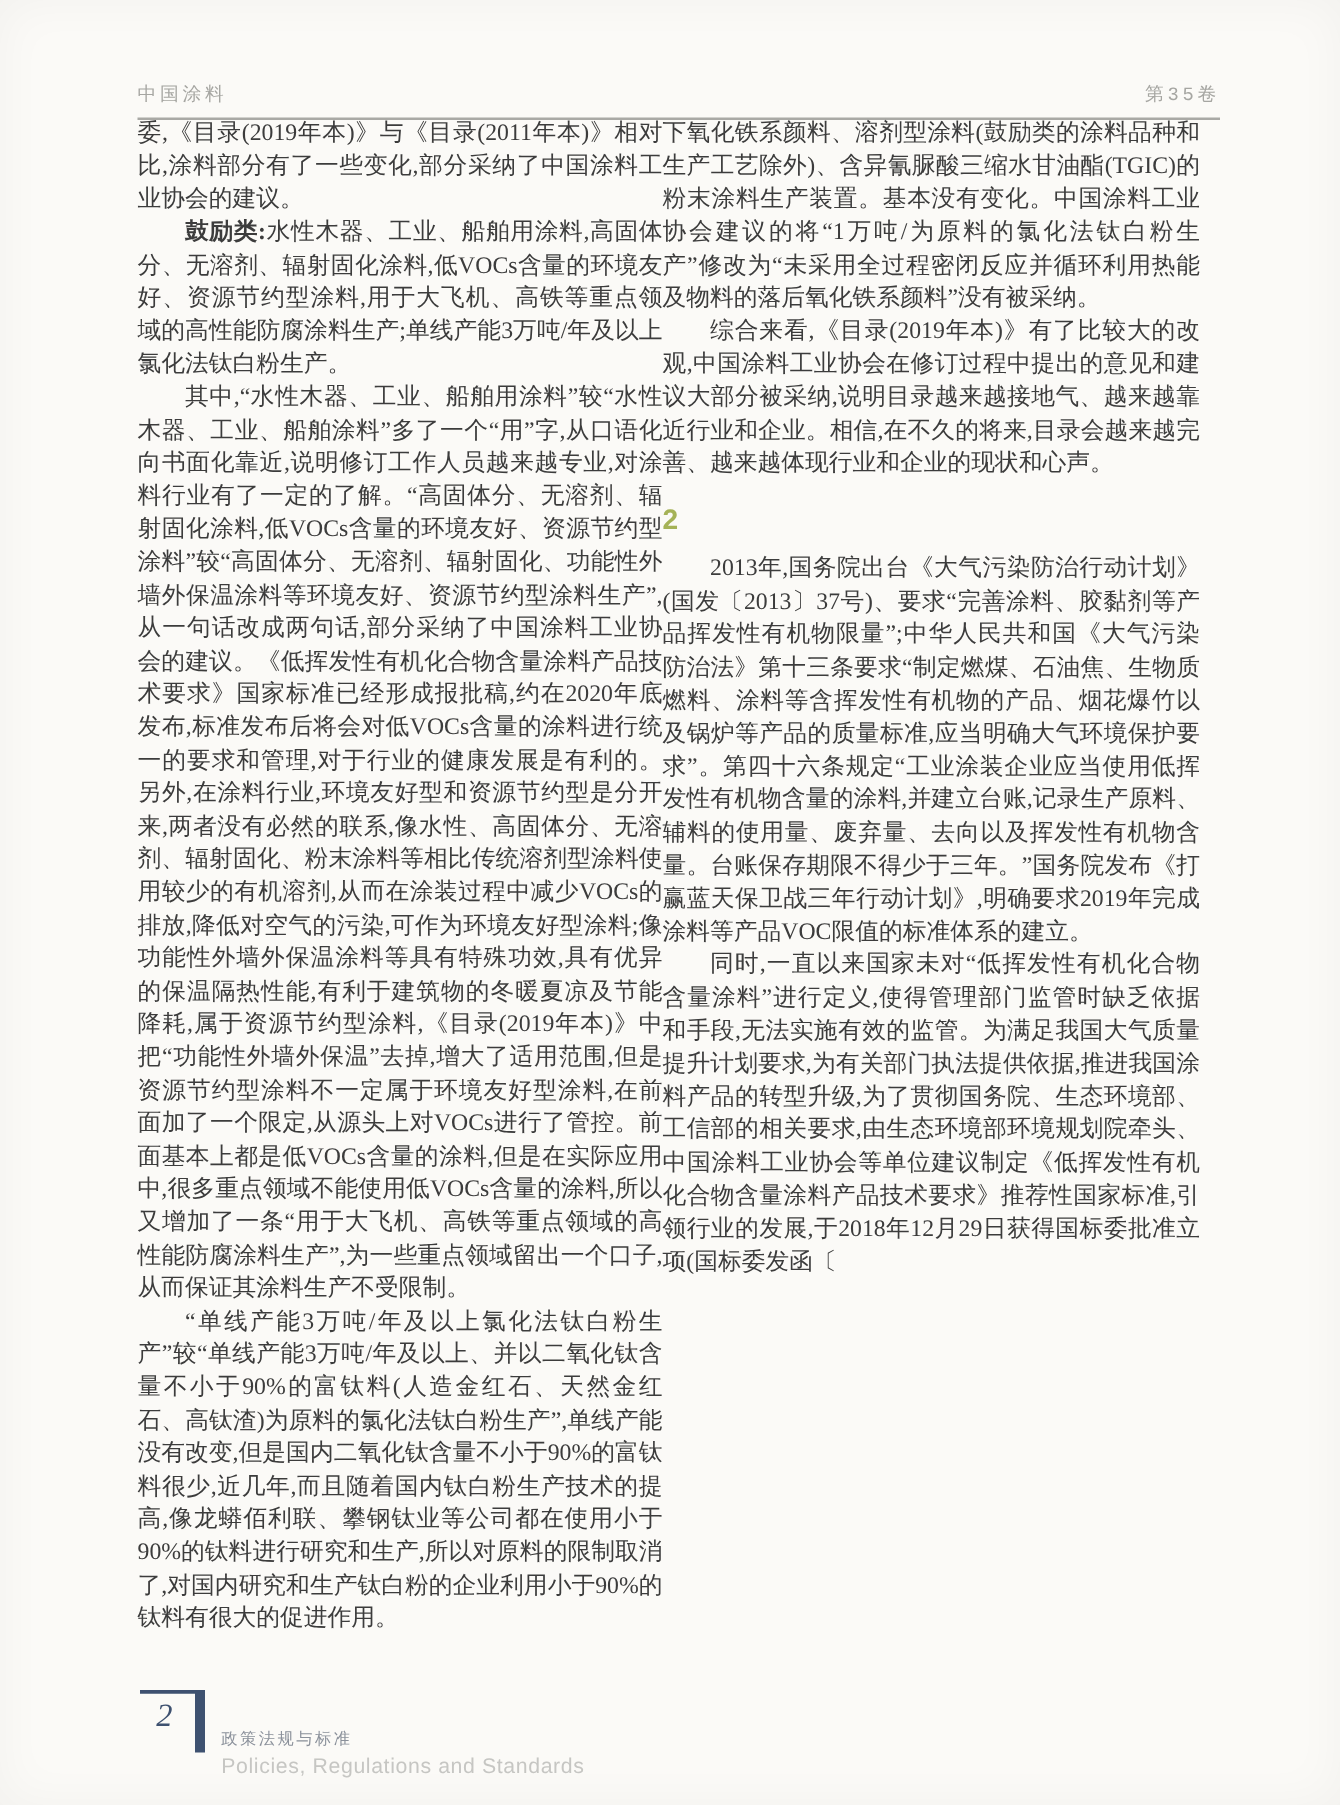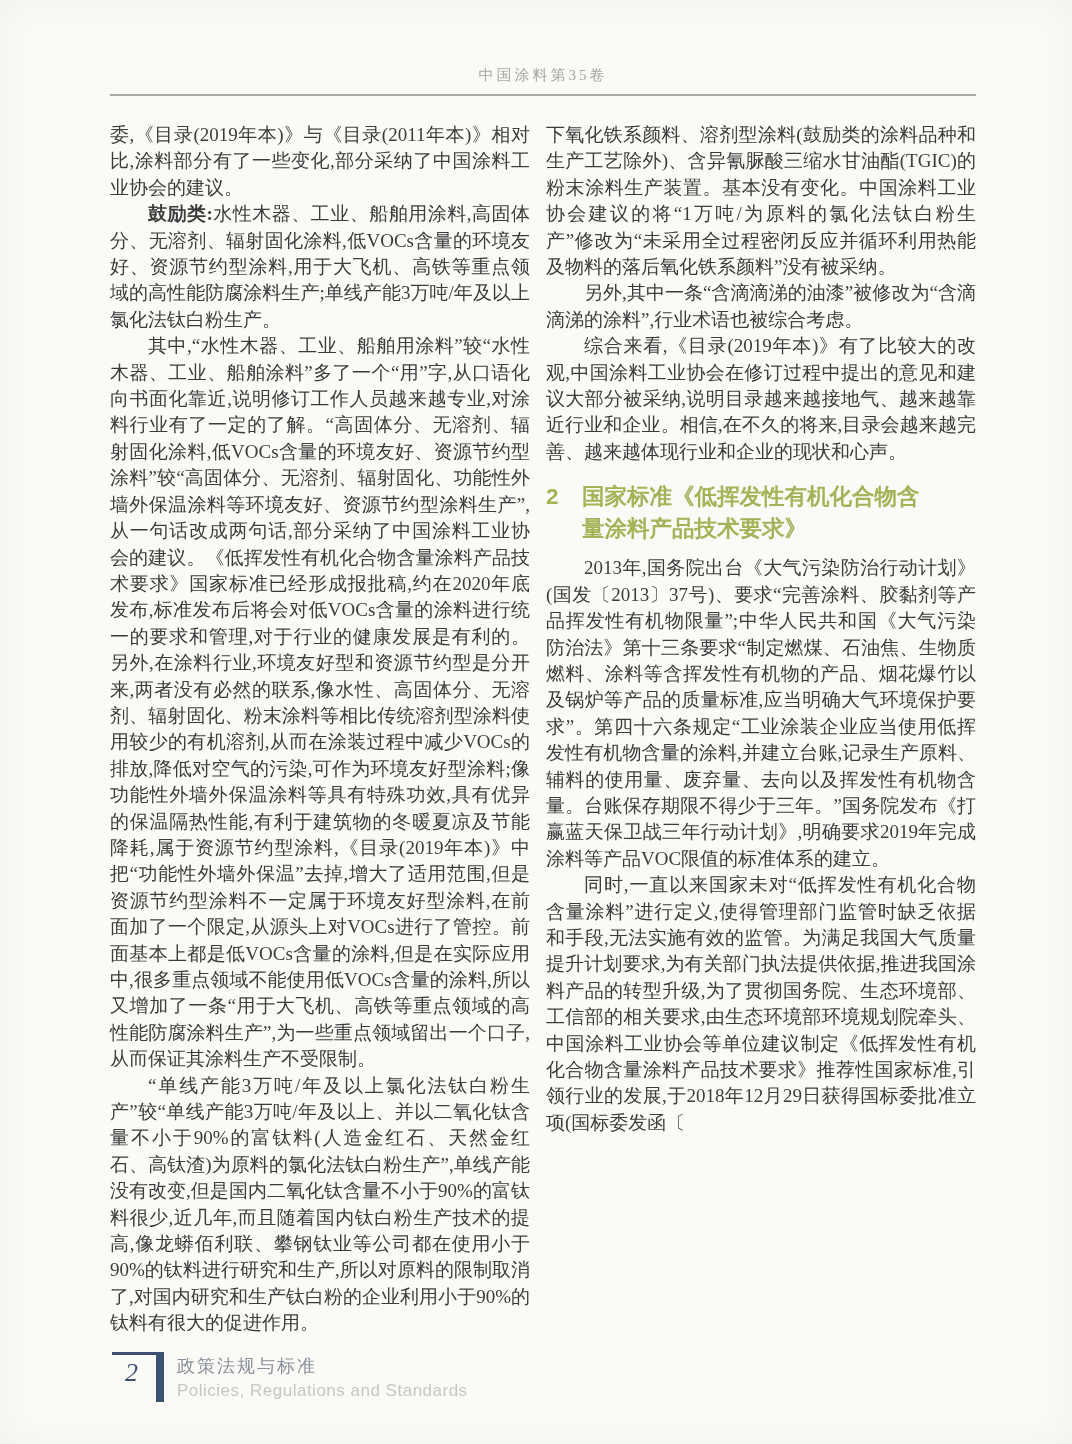--- a/index.html
+++ b/index.html
@@ -12,30 +12,30 @@
     position:relative;
     width:1072px; height:1444px;
     background:#fbfaf7;
     box-shadow:inset 0 0 40px rgba(0,0,0,0.04);
     overflow:hidden;
     color:#3c3c3c;
   }
   
   .hdr {
     position:absolute; left:110px; top:66px; width:866px;
-    display:flex; justify-content:center; align-items:flex-end;
-    font-family:Liberation Serif, serif;
+    display:flex; justify-content:space-between; align-items:flex-end;
+    font-family:Liberation Mono, monospace;
     font-size:15px; color:#a6a6a2; letter-spacing:3px;
     padding-bottom:9px;
     border-bottom:2px solid #a9a9a5;
   }
   
   .columns {
-    position:absolute; left:110px; top:122px; width:866px;
-    display:flex; gap:16px;
+    position:absolute; left:110px; top:94px; width:866px;
+    display:flex; 
   }
   .col { width:420px; }
   .col.right { width:430px; }
   p.body {
     margin:0;
     font-size:19px;
     line-height:26.4px;
     text-align:justify;
     text-indent:2em;
     color:#3c3c3c;
@@ -75,21 +75,21 @@
   .badge-num {
     position:absolute; left:13px; top:3px;
     font-family:"Liberation Serif","DejaVu Serif",serif;
     font-style:italic;
     font-size:26px;
     color:var(--footer_navy,#3e5170);
   }
   .f-labels { padding-top:2px; }
   .f-cn {
     font-family:"Liberation Sans","DejaVu Sans",sans-serif;
-    font-size:18px; color:#8b919b; letter-spacing:2px;
+    font-size:13px; color:#8b919b; letter-spacing:2px;margin-top:28px;
   }
   .f-en {
     font-family:"Liberation Sans","DejaVu Sans",sans-serif;
     font-size:17px; color:#c6c6c3; margin-top:3px; letter-spacing:0.5px;
   }
 </style>
 </head>
 <body>
 
 <div class="page">
@@ -103,26 +103,24 @@
 
     <section class="col">
       <p class="body cont"><b class="lead"></b><span>委,《目录(2019年本)》与《目录(2011年本)》相对比,涂料部分有了一些变化,部分采纳了中国涂料工业协会的建议。</span></p>
       <p class="body"><b class="lead">鼓励类:</b><span>水性木器、工业、船舶用涂料,高固体分、无溶剂、辐射固化涂料,低VOCs含量的环境友好、资源节约型涂料,用于大飞机、高铁等重点领域的高性能防腐涂料生产;单线产能3万吨/年及以上氯化法钛白粉生产。</span></p>
       <p class="body"><b class="lead"></b><span>其中,“水性木器、工业、船舶用涂料”较“水性木器、工业、船舶涂料”多了一个“用”字,从口语化向书面化靠近,说明修订工作人员越来越专业,对涂料行业有了一定的了解。“高固体分、无溶剂、辐射固化涂料,低VOCs含量的环境友好、资源节约型涂料”较“高固体分、无溶剂、辐射固化、功能性外墙外保温涂料等环境友好、资源节约型涂料生产”,从一句话改成两句话,部分采纳了中国涂料工业协会的建议。《低挥发性有机化合物含量涂料产品技术要求》国家标准已经形成报批稿,约在2020年底发布,标准发布后将会对低VOCs含量的涂料进行统一的要求和管理,对于行业的健康发展是有利的。另外,在涂料行业,环境友好型和资源节约型是分开来,两者没有必然的联系,像水性、高固体分、无溶剂、辐射固化、粉末涂料等相比传统溶剂型涂料使用较少的有机溶剂,从而在涂装过程中减少VOCs的排放,降低对空气的污染,可作为环境友好型涂料;像功能性外墙外保温涂料等具有特殊功效,具有优异的保温隔热性能,有利于建筑物的冬暖夏凉及节能降耗,属于资源节约型涂料,《目录(2019年本)》中把“功能性外墙外保温”去掉,增大了适用范围,但是资源节约型涂料不一定属于环境友好型涂料,在前面加了一个限定,从源头上对VOCs进行了管控。前面基本上都是低VOCs含量的涂料,但是在实际应用中,很多重点领域不能使用低VOCs含量的涂料,所以又增加了一条“用于大飞机、高铁等重点领域的高性能防腐涂料生产”,为一些重点领域留出一个口子,从而保证其涂料生产不受限制。</span></p>
       <p class="body"><b class="lead"></b><span>“单线产能3万吨/年及以上氯化法钛白粉生产”较“单线产能3万吨/年及以上、并以二氧化钛含量不小于90%的富钛料(人造金红石、天然金红石、高钛渣)为原料的氯化法钛白粉生产”,单线产能没有改变,但是国内二氧化钛含量不小于90%的富钛料很少,近几年,而且随着国内钛白粉生产技术的提高,像龙蟒佰利联、攀钢钛业等公司都在使用小于90%的钛料进行研究和生产,所以对原料的限制取消了,对国内研究和生产钛白粉的企业利用小于90%的钛料有很大的促进作用。</span></p>
     </section>
 
     <section class="col right">
       <p class="body cont"><b class="lead"></b><span>下氧化铁系颜料、溶剂型涂料(鼓励类的涂料品种和生产工艺除外)、含异氰脲酸三缩水甘油酯(TGIC)的粉末涂料生产装置。基本没有变化。中国涂料工业协会建议的将“1万吨/为原料的氯化法钛白粉生产”修改为“未采用全过程密闭反应并循环利用热能及物料的落后氧化铁系颜料”没有被采纳。</span></p>
-      <p class="body"><b class="lead"></b><span>另外,其中一条“含滴滴涕的油漆”被修改为“含滴滴涕的涂料”,行业术语也被综合考虑。</span></p>
       <p class="body"><b class="lead"></b><span>综合来看,《目录(2019年本)》有了比较大的改观,中国涂料工业协会在修订过程中提出的意见和建议大部分被采纳,说明目录越来越接地气、越来越靠近行业和企业。相信,在不久的将来,目录会越来越完善、越来越体现行业和企业的现状和心声。</span></p>
 
       <h2 class="section">
         <span class="h-num">2</span>
-        <span class="h-text">国家标准《低挥发性有机化合物含量涂料产品技术要求》</span>
       </h2>
 
       <p class="body"><b class="lead"></b><span>2013年,国务院出台《大气污染防治行动计划》(国发〔2013〕37号)、要求“完善涂料、胶黏剂等产品挥发性有机物限量”;中华人民共和国《大气污染防治法》第十三条要求“制定燃煤、石油焦、生物质燃料、涂料等含挥发性有机物的产品、烟花爆竹以及锅炉等产品的质量标准,应当明确大气环境保护要求”。第四十六条规定“工业涂装企业应当使用低挥发性有机物含量的涂料,并建立台账,记录生产原料、辅料的使用量、废弃量、去向以及挥发性有机物含量。台账保存期限不得少于三年。”国务院发布《打赢蓝天保卫战三年行动计划》,明确要求2019年完成涂料等产品VOC限值的标准体系的建立。</span></p>
       <p class="body"><b class="lead"></b><span>同时,一直以来国家未对“低挥发性有机化合物含量涂料”进行定义,使得管理部门监管时缺乏依据和手段,无法实施有效的监管。为满足我国大气质量提升计划要求,为有关部门执法提供依据,推进我国涂料产品的转型升级,为了贯彻国务院、生态环境部、工信部的相关要求,由生态环境部环境规划院牵头、中国涂料工业协会等单位建议制定《低挥发性有机化合物含量涂料产品技术要求》推荐性国家标准,引领行业的发展,于2018年12月29日获得国标委批准立项(国标委发函〔</span></p>
     </section>
 
   </div>
 
   <div class="ftr">
     <div class="badge">

